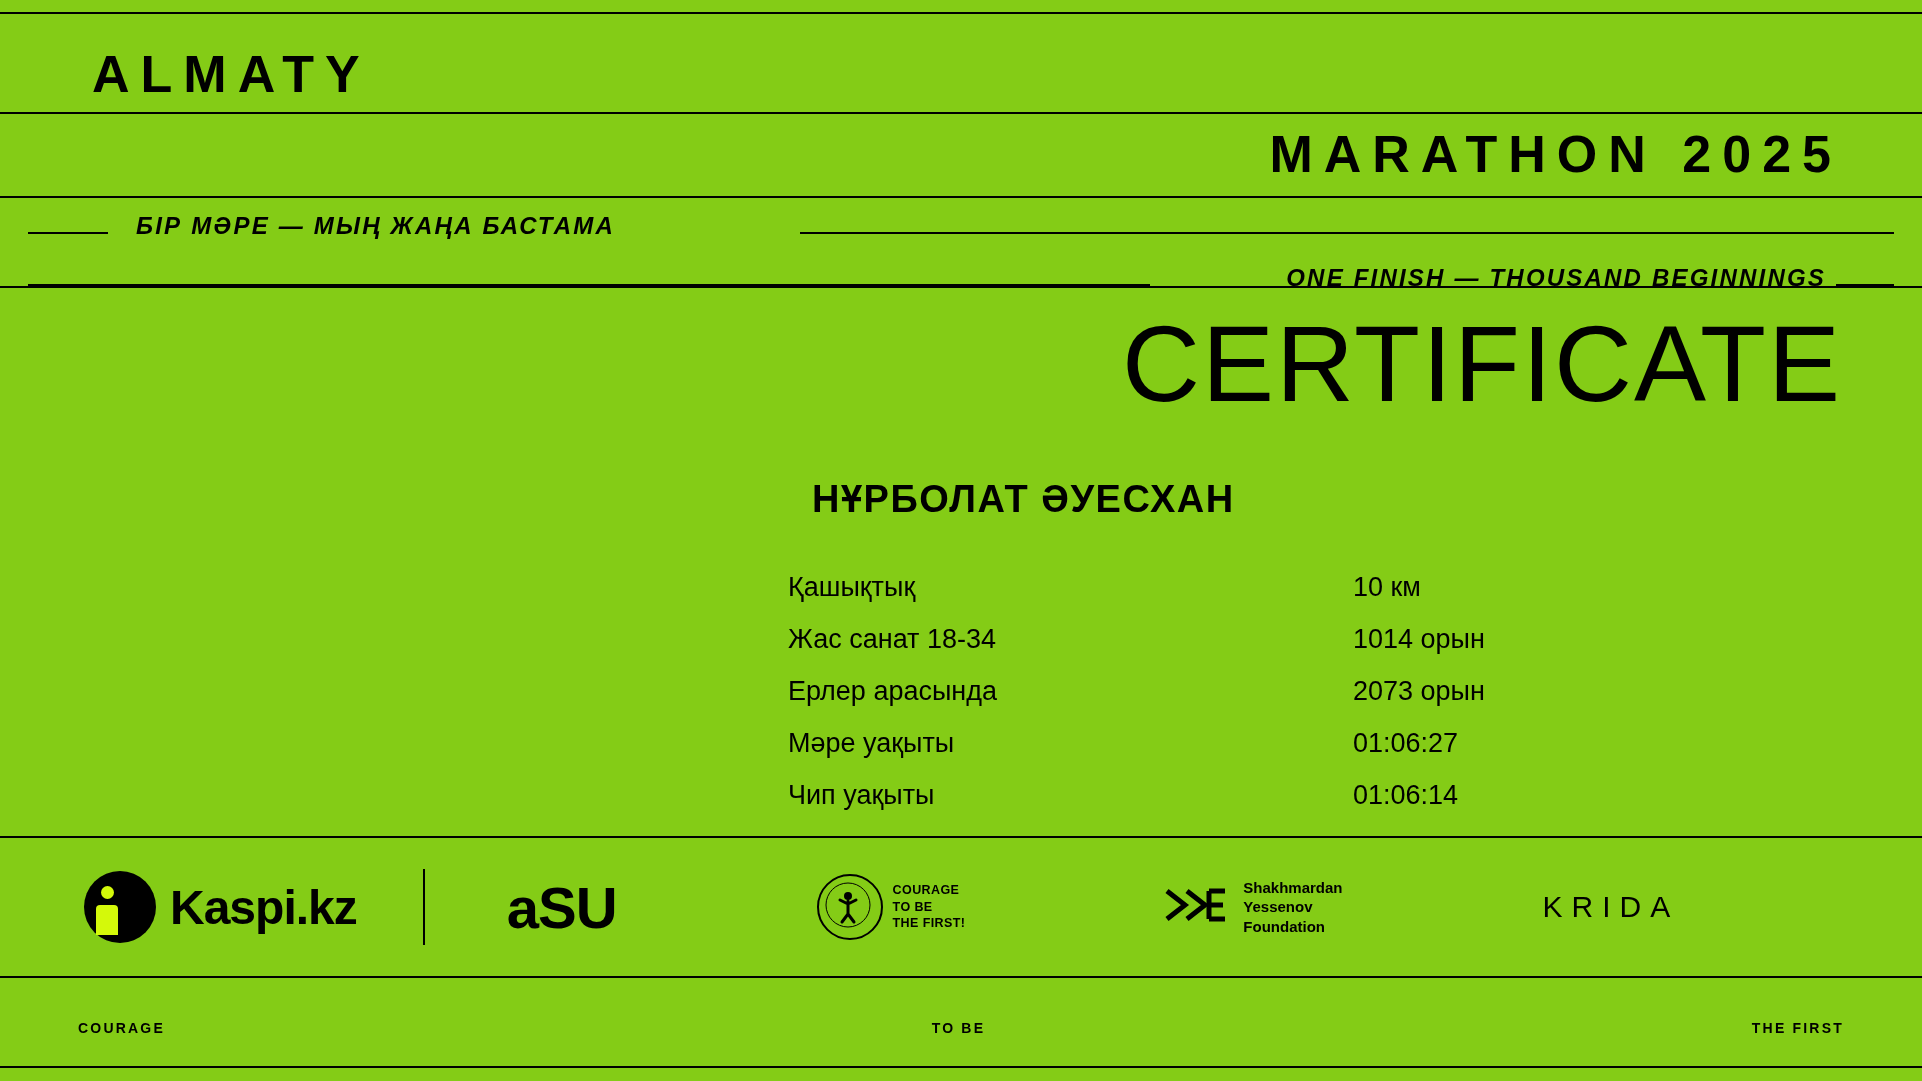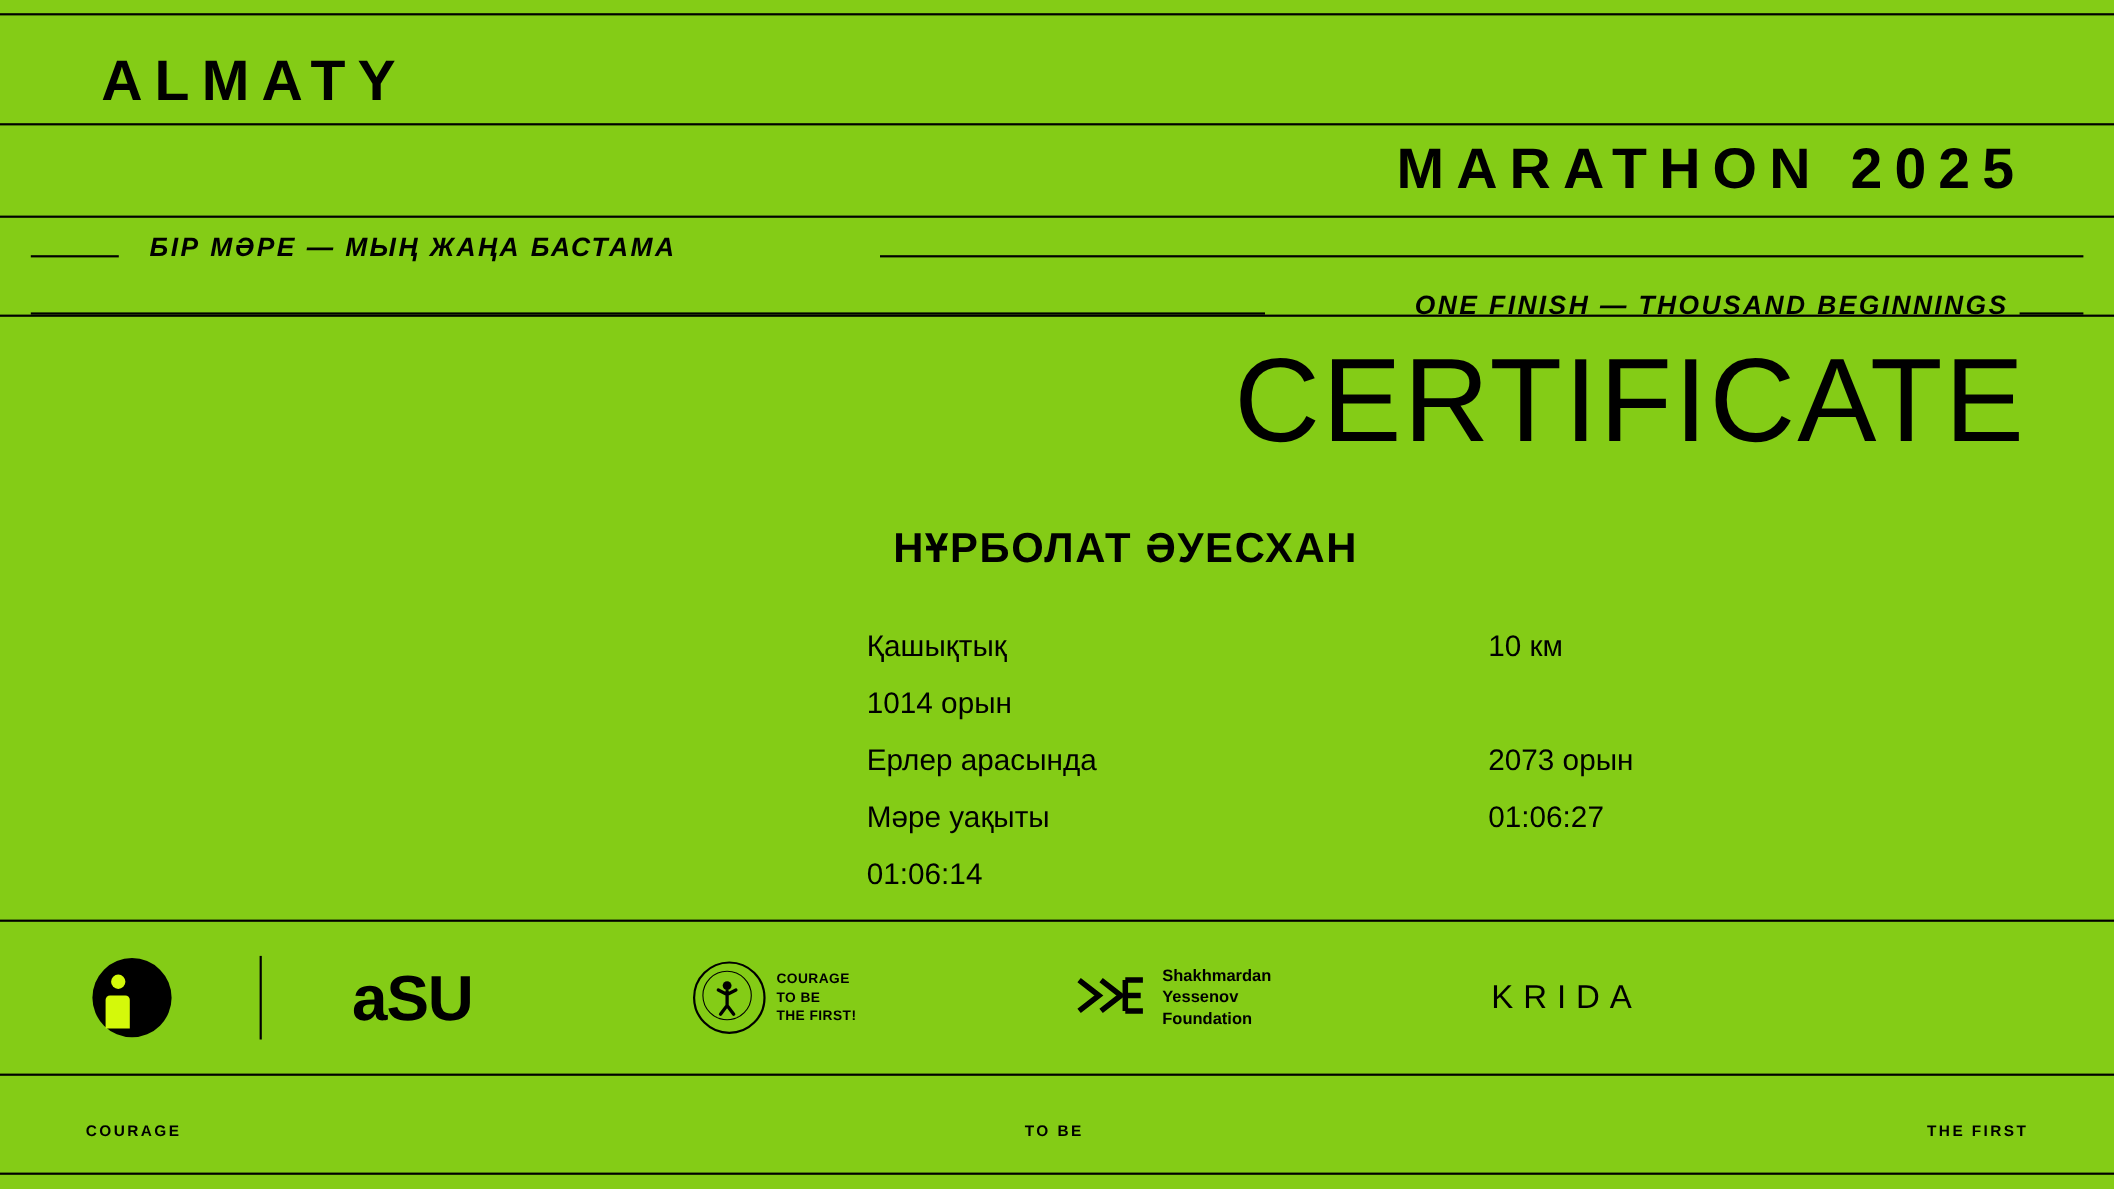--- a/index.html
+++ b/index.html
@@ -284,39 +284,42 @@
   <div class="cert-title">CERTIFICATE</div>
 
   <div class="participant">НҰРБОЛАТ ӘУЕСХАН</div>
 
   <div class="results">
     <div class="res-row">
       <div class="res-label">Қашықтық</div>
       <div class="res-value">10 км</div>
     </div>
     <div class="res-row">
+      <div class="res-label">Жас санат 18-34</div>
       <div class="res-value">1014 орын</div>
     </div>
     <div class="res-row">
       <div class="res-label">Ерлер арасында</div>
       <div class="res-value">2073 орын</div>
     </div>
     <div class="res-row">
       <div class="res-label">Мәре уақыты</div>
       <div class="res-value">01:06:27</div>
     </div>
     <div class="res-row">
+      <div class="res-label">Чип уақыты</div>
       <div class="res-value">01:06:14</div>
     </div>
   </div>
 
   <div class="sponsors">
 
     <div class="sp sp-kaspi">
       <div class="kaspi-mark"></div>
+      <div class="kaspi-text">Kaspi.kz</div>
     </div>
 
     <div class="sp-divider"></div>
 
     <div class="sp sp-asu">aSU</div>
 
     <div class="sp sp-courage">
       <div class="courage-badge">
         <svg width="58" height="58" viewBox="0 0 58 58" aria-hidden="true">
           <circle cx="29" cy="29" r="22" fill="none" stroke="#000" stroke-width="1"></circle>

